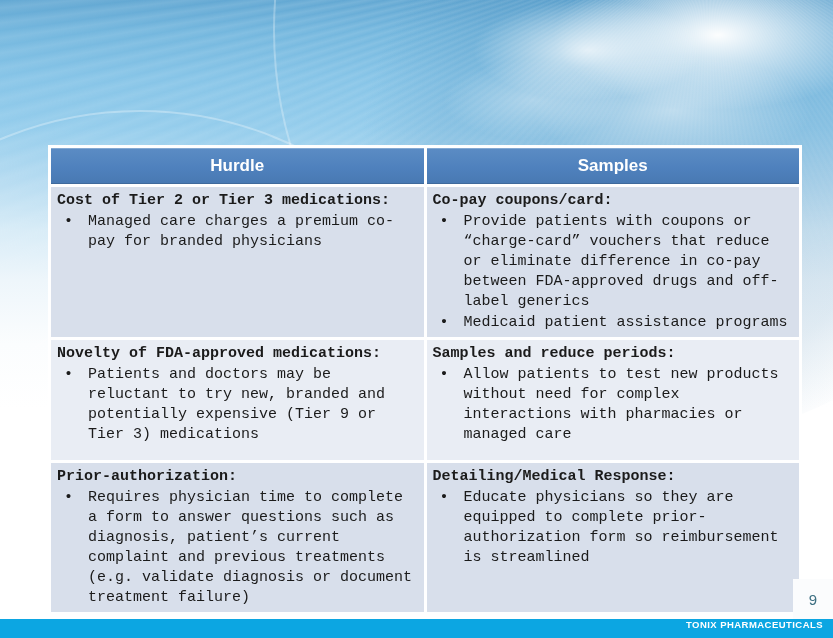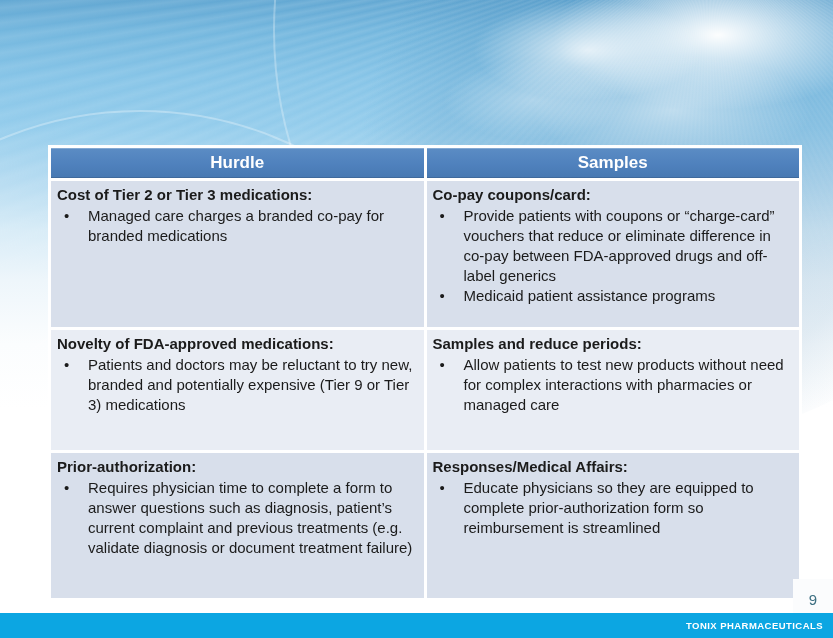--- a/index.html
+++ b/index.html
@@ -51,50 +51,50 @@
     font-size: 42px; font-weight: 400; letter-spacing: .5px;
     color: #ffffff; white-space: nowrap;
   }
 
   .table-wrap { position: absolute; left: 48px; top: 145px; width: 754px; }
   table.grid {
     width: 754px; border-collapse: separate; border-spacing: 3px;
     background: #ffffff; table-layout: fixed;
   }
   table.grid th {
-    height: 30px; padding: 2px 8px;
+    height: 36px; padding: 2px 8px;
     background: linear-gradient(180deg, #5b8cc4 0%, var(--header_bg, #4f81bd) 55%, #4879b2 100%);
     box-shadow: inset 0 1px 0 rgba(255,255,255,.25), inset 0 -1px 0 rgba(0,0,0,.12);
     color: #ffffff; font-size: 17px; font-weight: bold; text-align: center;
     vertical-align: middle;
   }
   table.grid td {
     vertical-align: top; padding: 4px 8px 4px 6px;
-    color: #1b1b1b; font-size: 15px; line-height: 1.34;
+    color: #1b1b1b; font-size: 15px; line-height: 1.34; font-family: Liberation Mono, monospace;
   }
   tr.band-dark td  { background: var(--row_dark, #d8dfeb); }
   tr.band-light td { background: var(--row_light, #e9edf4); }
   tr.r0 td { height: 146px; }
   tr.r1 td { height: 120px; }
   tr.r2 td { height: 145px; }
   .cell-heading { font-weight: bold; margin-bottom: 1px; }
   ul.bullets { list-style: none; margin: 0; padding: 0; }
   ul.bullets li { position: relative; padding-left: 31px; }
   ul.bullets li::before { content: "\2022"; position: absolute; left: 7px; }
 
   .page-box {
     position: absolute; right: 0; bottom: 19px; width: 40px; height: 40px;
     background: #fbfcfd; display: flex; align-items: center; justify-content: center;
   }
   .page-box span { color: var(--page_number_color, #3d6f82); font-size: 15px; }
 
   .footer-bar {
-    position: absolute; left: 0; right: 0; bottom: 0; height: 25px;
+    position: absolute; left: 0; right: 0; bottom: 0; height: 19px;
     background: var(--footer_bg, #0ca6e2);
-    display: flex; align-items: center; justify-content: flex-end;
+    display: flex; align-items: flex-start; justify-content: flex-end;
     padding-right: 10px;
   }
   .footer-bar span {
     color: #ffffff; font-size: 9.5px; font-weight: bold; letter-spacing: .45px;
   }
 </style>
 </head>
 <body>
 
 <div class="slide">
@@ -116,21 +116,21 @@
         <tr>
           <th>Hurdle</th>
           <th>Samples</th>
         </tr>
       </thead>
       <tbody>
         <tr class="band-dark r0">
           <td>
             <div class="cell-heading">Cost of Tier 2 or Tier 3 medications:</div>
             <ul class="bullets">
-                <li>Managed care charges a branded co-pay for branded medications</li>
+                <li>Managed care charges a premium co-pay for branded physicians</li>
               </ul>
           </td>
           <td>
             <div class="cell-heading">Co-pay coupons/card:</div>
             <ul class="bullets">
                 <li>Provide patients with coupons or “charge-card” vouchers that reduce or eliminate difference in co-pay between FDA-approved drugs and off-label generics</li>
                 <li>Medicaid patient assistance programs</li>
               </ul>
           </td>
         </tr>
@@ -149,21 +149,21 @@
           </td>
         </tr>
         <tr class="band-dark r2">
           <td>
             <div class="cell-heading">Prior-authorization:</div>
             <ul class="bullets">
                 <li>Requires physician time to complete a form to answer questions such as diagnosis, patient’s current complaint and previous treatments (e.g. validate diagnosis or document treatment failure)</li>
               </ul>
           </td>
           <td>
-            <div class="cell-heading">Responses/Medical Affairs:</div>
+            <div class="cell-heading">Detailing/Medical Response:</div>
             <ul class="bullets">
                 <li>Educate physicians so they are equipped to complete prior-authorization form so reimbursement is streamlined</li>
               </ul>
           </td>
         </tr>
       </tbody>
     </table>
   </div>
 
   <div class="page-box">

